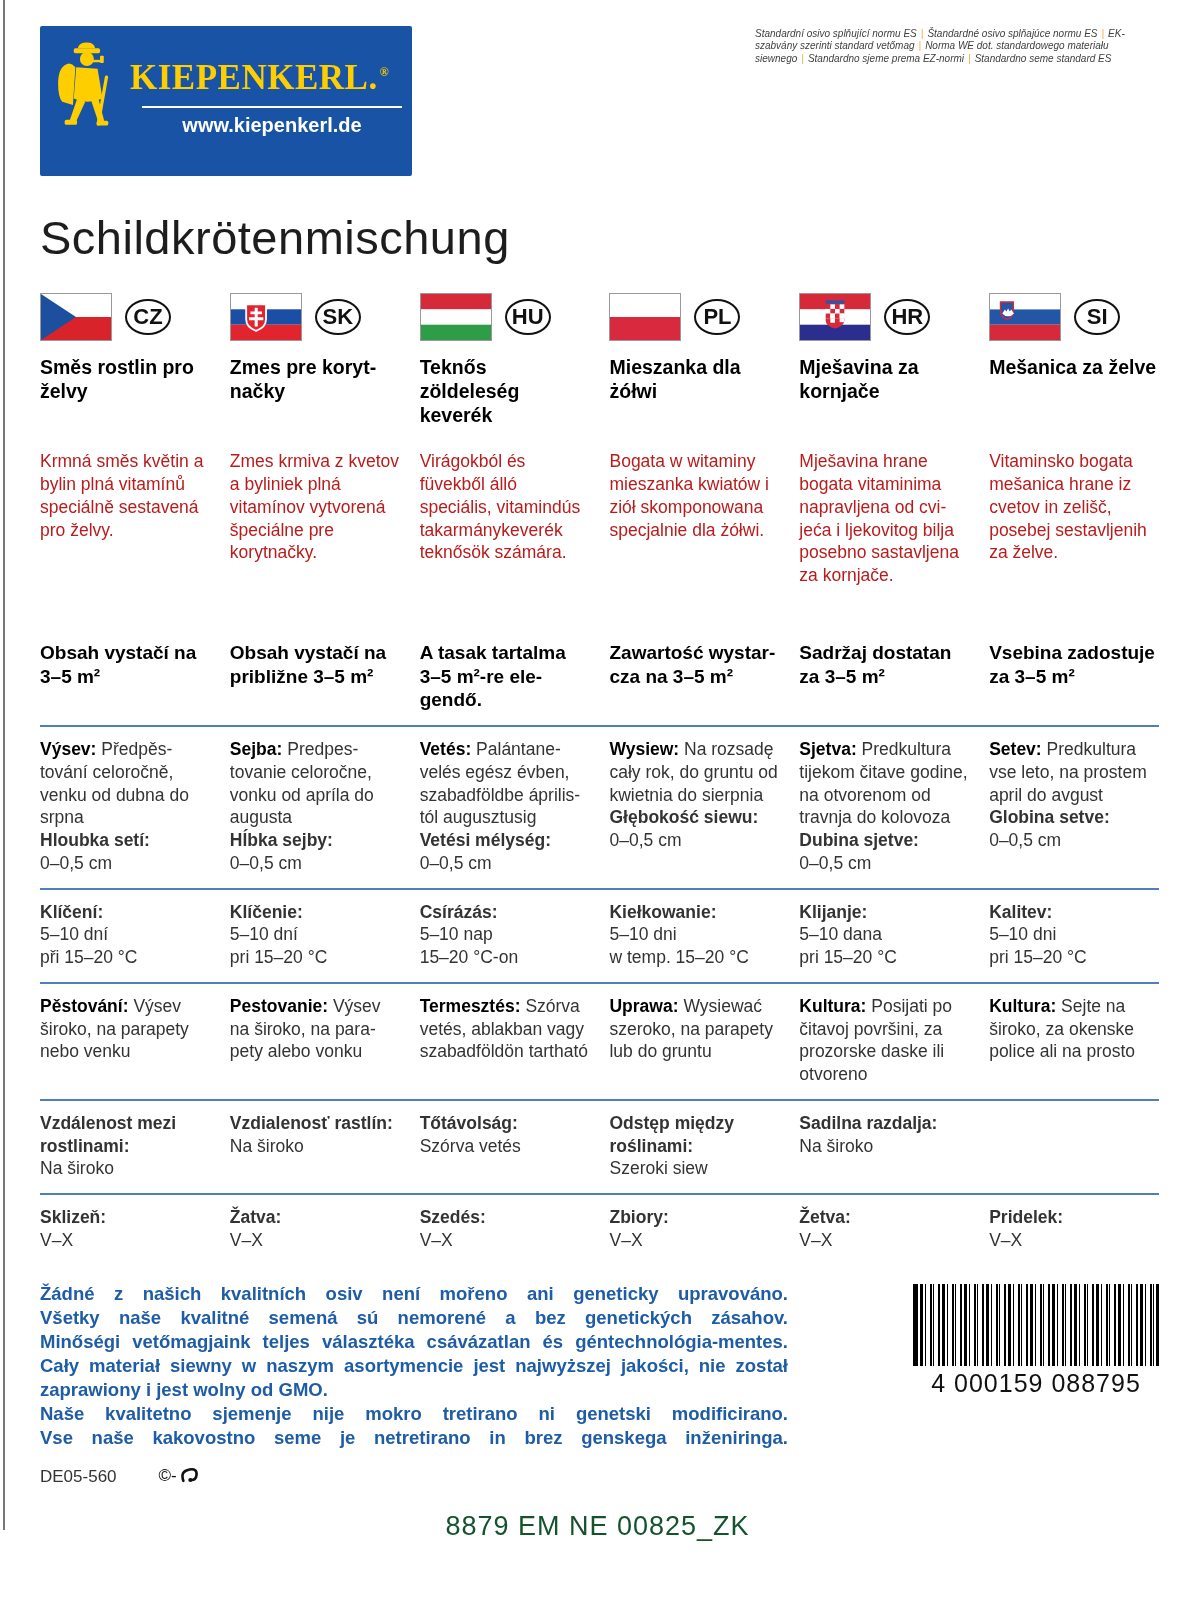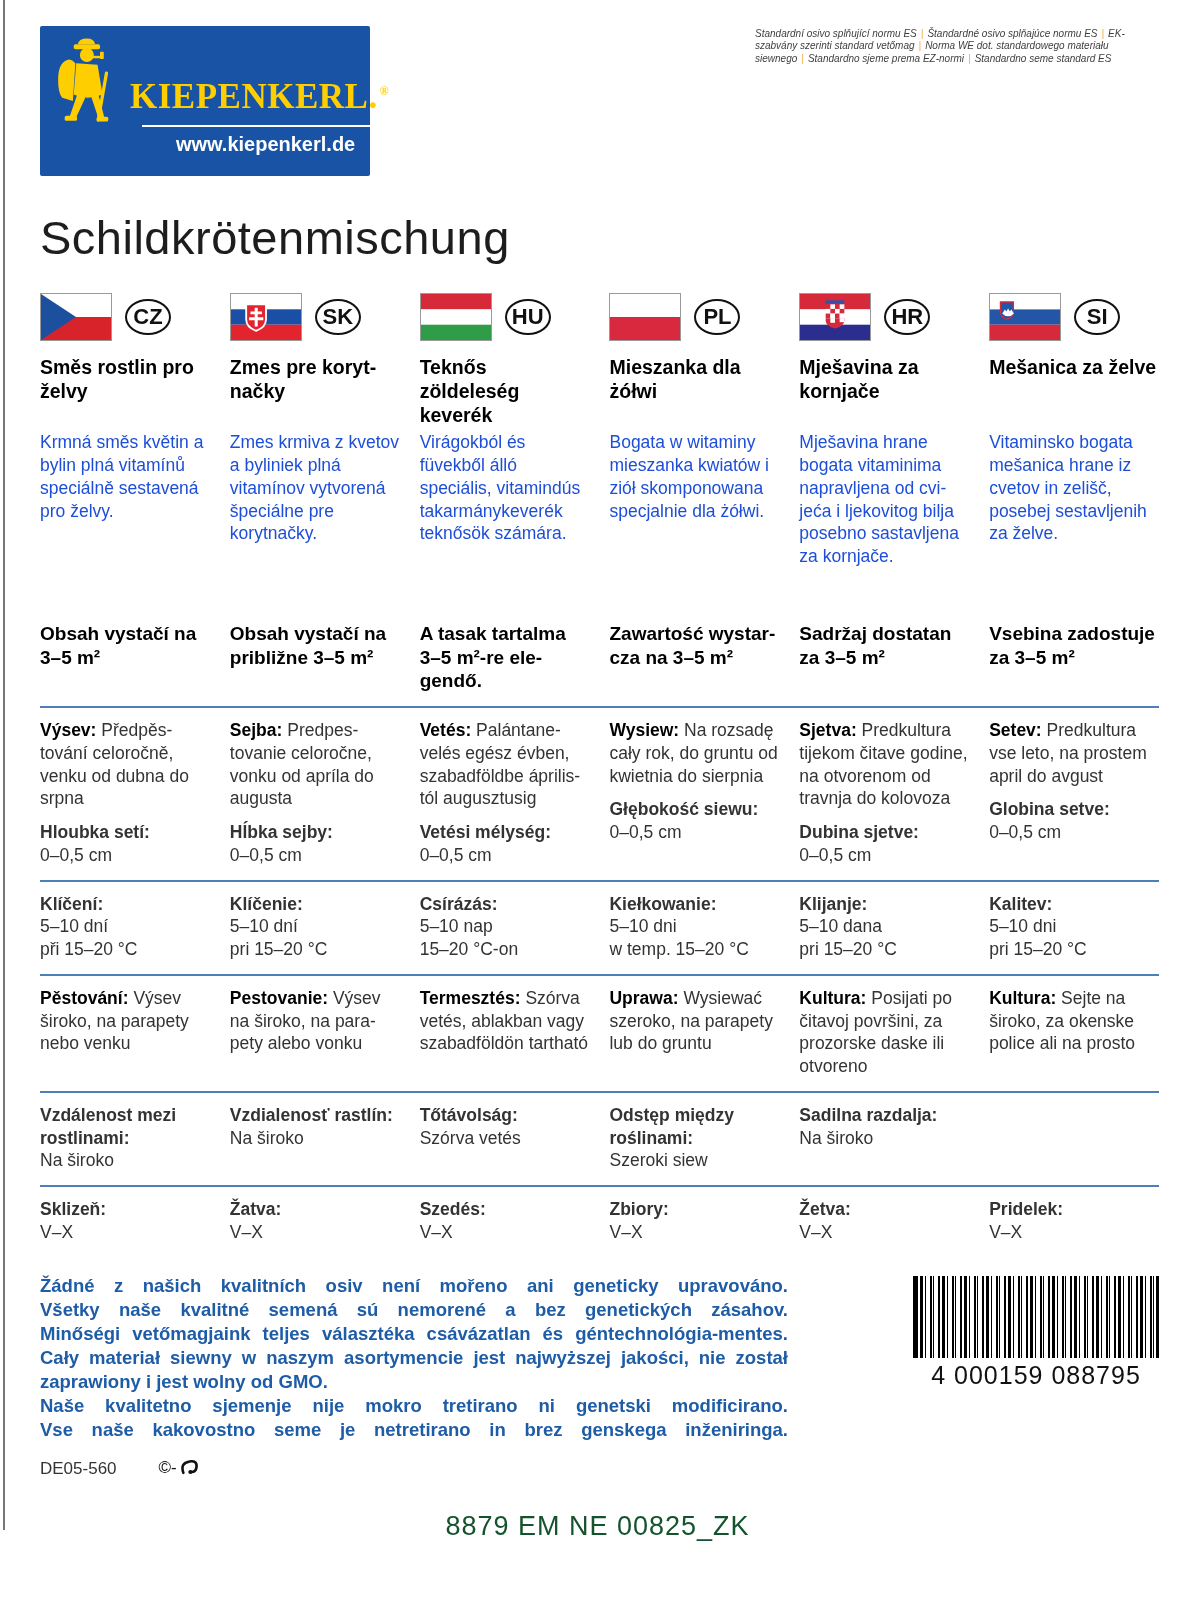--- a/index.html
+++ b/index.html
@@ -6,21 +6,21 @@
   body{
     width:1195px;height:1600px;overflow:hidden;position:relative;
     background:#ffffff;color:#222;
     font-family:"Liberation Sans","DejaVu Sans",sans-serif;
   }
   .edge{position:absolute;left:3px;top:0;width:2px;height:1530px;background:#4a4a4a;opacity:.75;}
   .page{padding:26px 36px 0 40px;}
 
   
   .header{display:flex;justify-content:space-between;align-items:flex-start;}
-  .logo{width:330px;height:150px;background:#1853a5;border-radius:2px;display:flex;align-items:flex-end;padding:6px 10px 20px 14px;box-sizing:border-box;}
+  .logo{width:372px;height:150px;background:#1853a5;border-radius:2px;display:flex;align-items:flex-start;padding:6px 10px 20px 14px;box-sizing:border-box;}
   .logo-figure svg{width:74px;height:128px;display:block;}
   .logo-right{flex:1;margin-left:2px;}
   .brand{font-family:"Liberation Serif","DejaVu Serif",serif;font-weight:bold;color:#ffce00;font-size:35px;letter-spacing:.5px;white-space:nowrap;margin-top:26px;}
   .reg{font-size:12px;vertical-align:super;color:#ffce00;margin-left:2px;}
   .logo-rule{border-top:2.5px solid #fff;margin:8px 0 6px 12px;}
   .logo-url{color:#fff;font-weight:bold;font-size:20px;text-align:center;margin-left:12px;}
   .norms{width:404px;font-style:italic;font-size:10px;line-height:1.24;color:#3e3e3e;margin-top:2px;}
   .sep{color:#f2aa3c;margin:0 4px;font-style:italic;}
 
   
@@ -29,28 +29,28 @@
   
   .grid{display:grid;grid-template-columns:repeat(6,1fr);column-gap:20px;}
   .flags{margin-top:28px;}
   .flagcell{display:flex;align-items:center;gap:13px;}
   .flag{width:72px;height:48px;border:1px solid #9a9a9a;box-sizing:border-box;display:block;}
   .flag svg{width:100%;height:100%;display:block;}
   .oval{min-width:46px;height:36px;border:2.5px solid #111;border-radius:50%;display:flex;align-items:center;justify-content:center;font-size:22px;font-weight:600;color:#111;padding:0 4px;box-sizing:border-box;}
   .names{margin-top:15px;}
   .name{font-size:19.5px;font-weight:bold;line-height:1.22;color:#000;}
   .descs{margin-top:4px;}
-  .desc{font-size:17.5px;line-height:1.3;color:#1d4ed8;}
+  .desc{font-size:17.5px;line-height:1.3;color:#b91c1c;margin-top:19px;}
   .contents{margin-top:54px;}
   .content{font-size:19px;font-weight:bold;line-height:1.25;color:#000;}
   .rule{border-top:2px solid #4d80b6;margin:13px 0 11px 0;}
   .cell p{margin:0;font-size:17.5px;line-height:1.3;color:#333;}
   .b{font-weight:bold;color:#000;}
   .pre{white-space:pre-line;}
-  .cell .gap{margin-top:11px;}
+  .cell .gap{margin-top:0;}
 
   
   .footer{display:flex;margin-top:30px;align-items:flex-start;}
   .disclaimer{width:748px;color:#1e5ca6;font-weight:bold;font-size:18.5px;line-height:1.3;}
   .just{text-align:justify;text-align-last:justify;}
   .pjust{text-align:justify;}
   .barcode-wrap{margin-left:auto;width:246px;text-align:center;margin-top:2px;padding-left:47px;}
   .bars{height:82px;background:repeating-linear-gradient(90deg,#000 0 2px,#fff 2px 4px,#000 4px 7px,#fff 7px 9px,#000 9px 10px,#fff 10px 14px,#000 14px 16px,#fff 16px 17px,#000 17px 18px,#fff 18px 22px);border-left:3px solid #000;border-right:3px solid #000;}
   .barcode-num{font-size:25px;color:#111;letter-spacing:1px;margin-top:3px;}
   .codes{display:flex;align-items:flex-end;gap:42px;margin-top:16px;font-size:17px;color:#333;}

